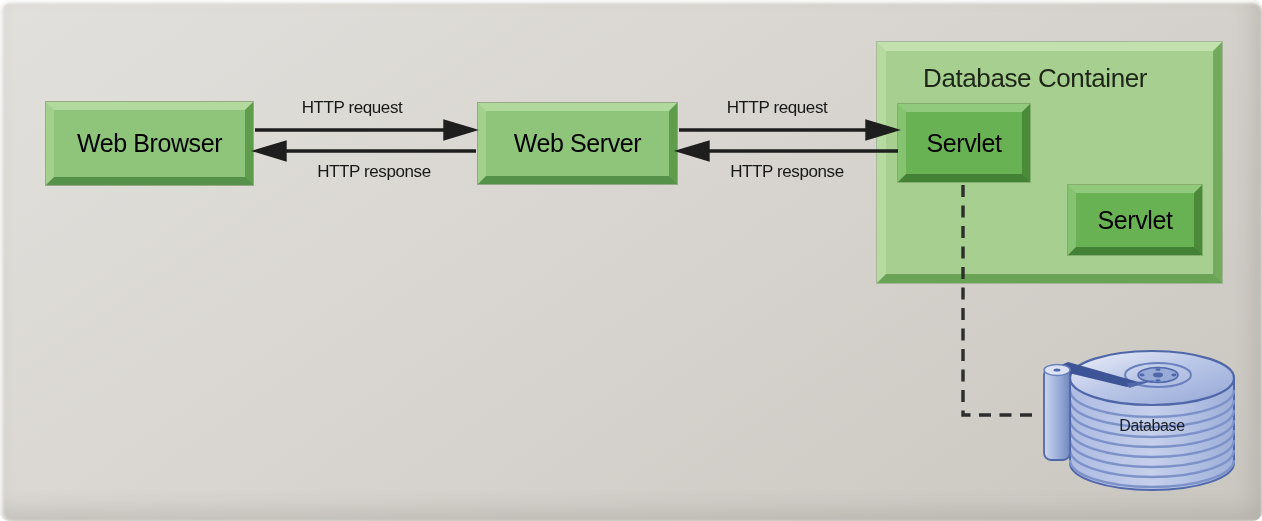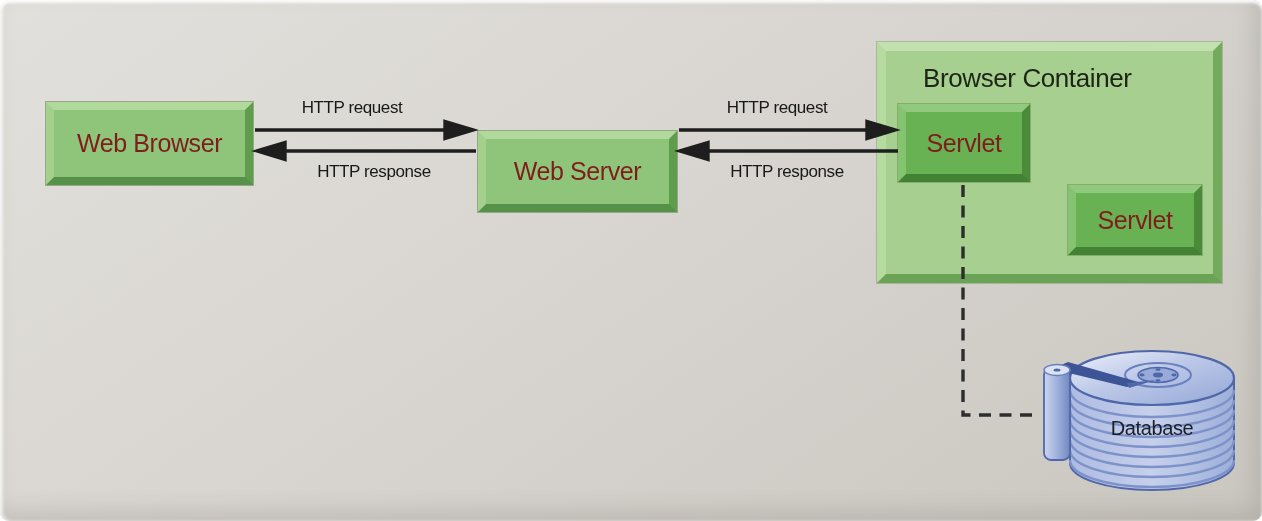--- a/index.html
+++ b/index.html
@@ -32,21 +32,21 @@
     box-shadow:0 0 0 1px rgba(110,150,90,.45);
   }
   .servlet-green{
     background:#68b254;
     border-width:8px;
     border-color:#92ca7d #4a8a39 #438234 #85c370;
     box-shadow:0 0 0 1px rgba(80,125,60,.4);
     text-align:center;
   }
   .node-label{
-    color:#7f1d1d;
+    color:#000000;
     font-size:25px;
     letter-spacing:-0.4px;
     white-space:nowrap;
   }
   .edge-label{
     position:absolute;
     transform:translateX(-50%);
     color:#181818;
     font-size:17px;
     letter-spacing:-0.4px;
@@ -61,40 +61,40 @@
     white-space:nowrap;
   }
   .overlay{
     position:absolute;left:0;top:0;width:1262px;height:521px;
     pointer-events:none;
   }
   .db-label{
     position:absolute;
     transform:translateX(-50%);
     color:#1a1e26;
-    font-size:20px;
+    font-size:16px;
     letter-spacing:-0.4px;
     white-space:nowrap;
   }
 </style>
 </head>
 <body>
 
 <div class="stage">
 
   <div class="box3d node-green" style="left:46px;top:102px;width:207px;height:83px;">
     <span class="node-label">Web Browser</span>
   </div>
 
-  <div class="box3d node-green" style="left:478px;top:103px;width:199px;height:81px;margin-top:28px;">
+  <div class="box3d node-green" style="left:478px;top:103px;width:199px;height:81px;">
     <span class="node-label">Web Server</span>
   </div>
 
   <div class="box3d container-green" style="left:877px;top:42px;width:345px;height:241px;">
-    <div class="container-title">Browser Container</div>
+    <div class="container-title">Database Container</div>
 
     <div class="box3d servlet-green" style="left:12px;top:53px;width:132px;height:78px;">
       <span class="node-label">Servlet</span>
     </div>
 
     <div class="box3d servlet-green" style="left:182px;top:134px;width:134px;height:70px;">
       <span class="node-label">Servlet</span>
     </div>
   </div>
 

